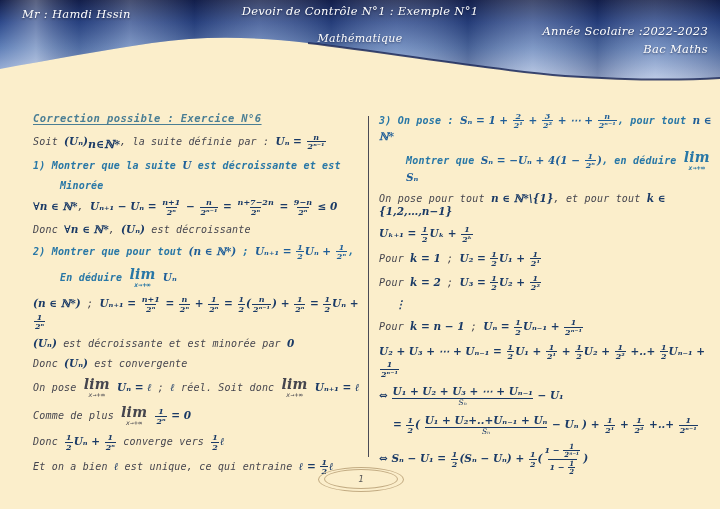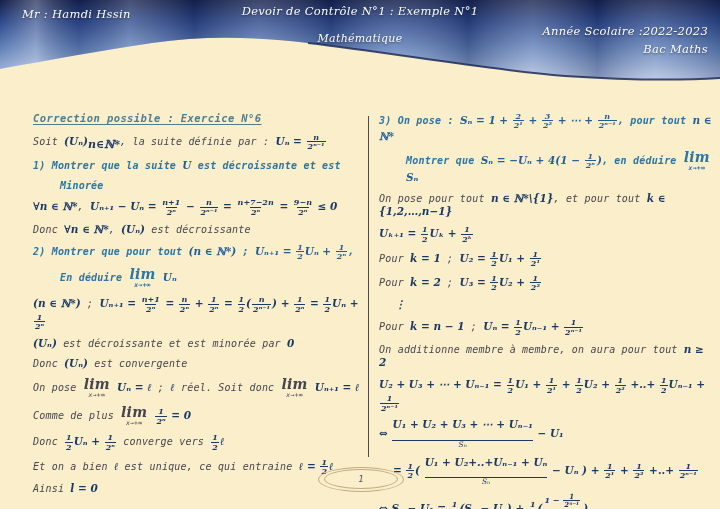--- a/index.html
+++ b/index.html
@@ -43,21 +43,21 @@
     vertical-align:middle;line-height:1.05;font-size:8px;margin:0 1px;}
   .fr .fr{font-size:7px;}
   .fn,.fd{padding:0 1px;}
   .fd{border-top:1px solid currentColor;}
   .st{display:inline-flex;flex-direction:column;align-items:center;
     vertical-align:middle;line-height:1;margin:0 1px;}
   .stt{font-weight:700;font-family:"DejaVu Serif",serif;font-size:14px;}
   .stu{font-size:6.5px;margin-top:1px;}
   .ub{display:inline-flex;flex-direction:column;align-items:center;
     vertical-align:middle;line-height:1.15;margin:0 1px;}
-  .ubt{border-bottom:1.5px solid currentColor;padding-bottom:9px;}
+  .ubt{border-bottom:1.5px solid currentColor;padding-bottom:1px;}
   .ubl{font-size:7.5px;font-weight:400;}
   sub{font-size:11px;}
   .page-ellipse{position:absolute;left:318px;top:467px;width:84px;height:23px;
     border:1px solid var(--ellipse-border);border-radius:50%;}
   .page-ellipse-inner{position:absolute;left:5px;right:5px;top:1px;bottom:2px;
     border:1px solid var(--ellipse-border);border-radius:50%;
     display:flex;align-items:center;justify-content:center;}
   .page-num{font:italic 9px "DejaVu Sans Mono",monospace;color:#5a5a5a;}
 </style>
 </head>
@@ -188,21 +188,20 @@
               <span class="fn">1</span>
               <span class="fd">2ⁿ</span>
             </span></span> converge vers <span class="m"><span class="fr">
               <span class="fn">1</span>
               <span class="fd">2</span>
             </span>ℓ</span></div>
         <div class="line body">Et on a bien <span class="m">ℓ</span> est unique, ce qui entraine <span class="m">ℓ = <span class="fr">
               <span class="fn">1</span>
               <span class="fd">2</span>
             </span>ℓ</span></div>
-        <div class="line body">Ainsi <span class="m">l = 0</span></div>
       </div>
   </div>
 
   <div class="divider"></div>
 
   <div class="col col-right">
     <div id="rightLines">
         <div class="line item">3) On pose : <span class="m">Sₙ = 1 + <span class="fr">
               <span class="fn">2</span>
               <span class="fd">2¹</span>
@@ -243,21 +242,20 @@
               <span class="fd">2²</span>
             </span></span></div>
         <div class="line vdots"><span class="m">⋮</span></div>
         <div class="line body">Pour <span class="m">k = n − 1</span> ; <span class="m">Uₙ = <span class="fr">
               <span class="fn">1</span>
               <span class="fd">2</span>
             </span>Uₙ₋₁ + <span class="fr">
               <span class="fn">1</span>
               <span class="fd">2ⁿ⁻¹</span>
             </span></span></div>
-        <div class="line body">On additionne membre à membre, on aura pour tout <span class="m">n ≥ 2</span></div>
         <div class="line body"><span class="m">U₂ + U₃ + ⋯ + Uₙ₋₁ = <span class="fr">
               <span class="fn">1</span>
               <span class="fd">2</span>
             </span>U₁ + <span class="fr">
               <span class="fn">1</span>
               <span class="fd">2¹</span>
             </span> + <span class="fr">
               <span class="fn">1</span>
               <span class="fd">2</span>
             </span>U₂ + <span class="fr">

